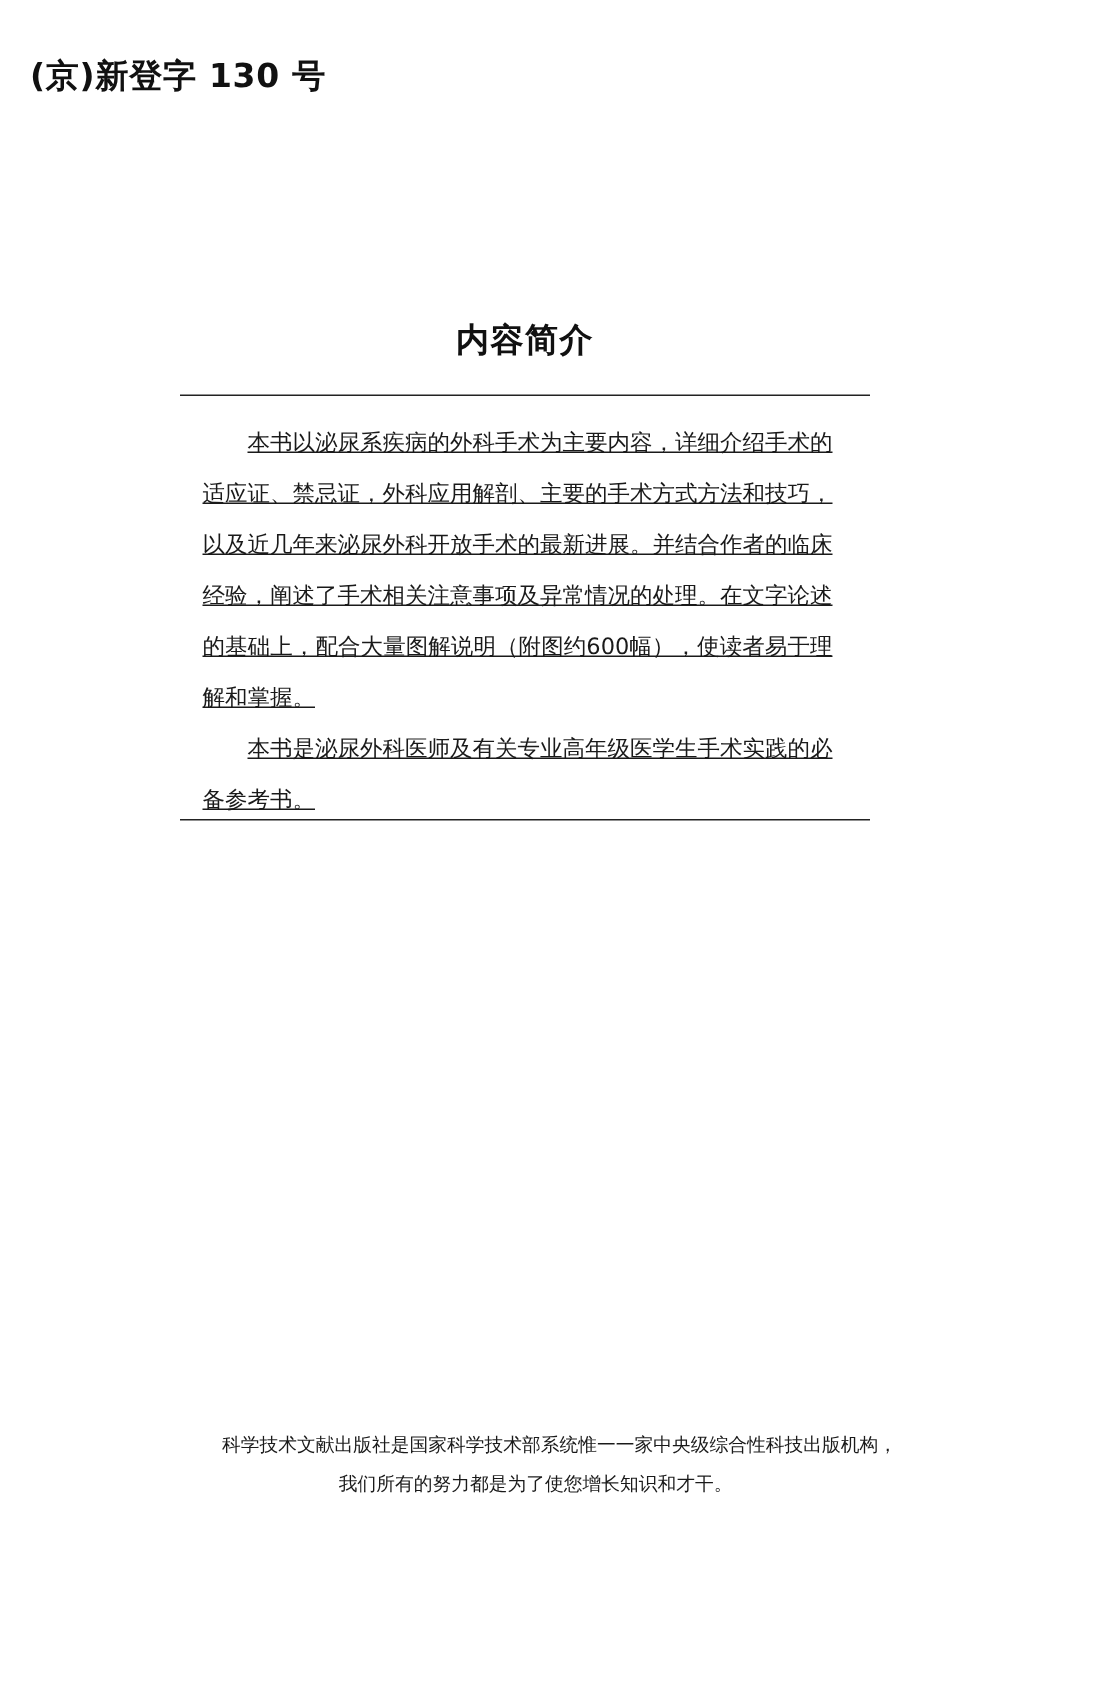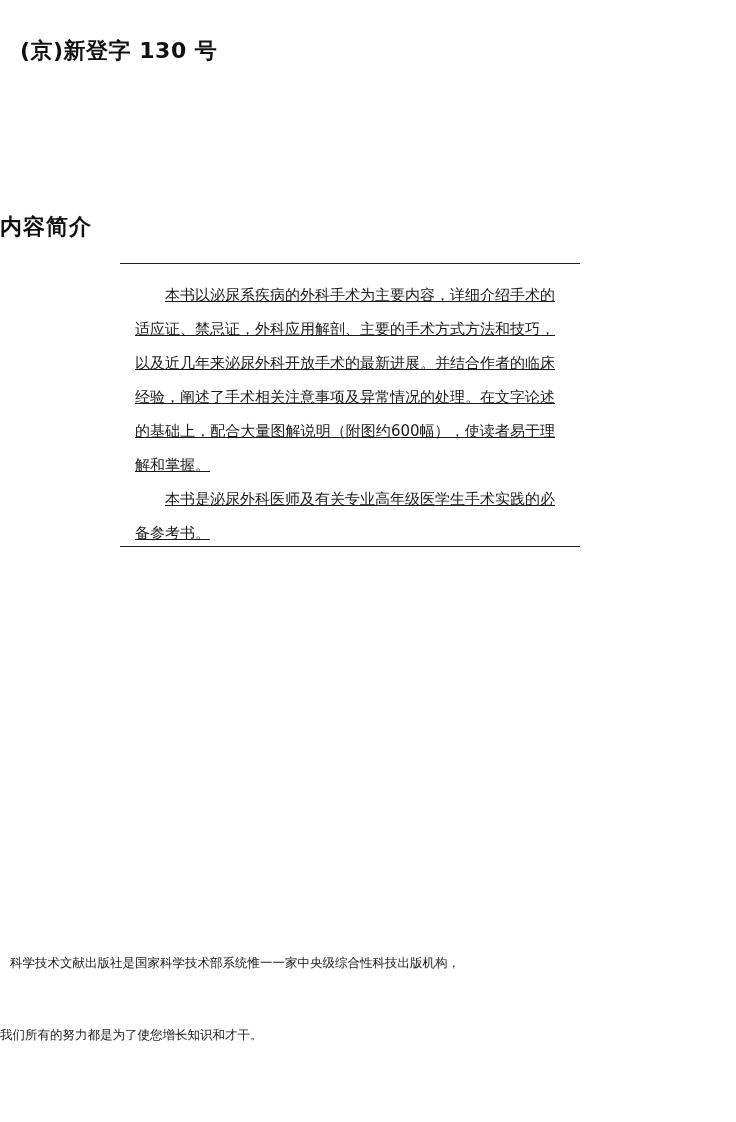--- a/index.html
+++ b/index.html
@@ -8,43 +8,43 @@
     position: relative; overflow: hidden;
     font-family: "DejaVu Serif", "Liberation Serif", serif;
   }
   .reg-number {
     position: absolute; left: 20px; top: 36px;
     font-size: 22px; font-weight: bold; letter-spacing: 0.5px;
     font-family: "DejaVu Sans", sans-serif;
   }
   .section-title {
     position: absolute; left: 0; width: 700px; top: 212px;
-    text-align: left; font-size: 22px; font-weight: bold; letter-spacing: 1px;
+    text-align: center; font-size: 22px; font-weight: bold; letter-spacing: 1px;
     font-family: "DejaVu Serif", serif;
   }
   .rule {
     position: absolute; left: 120px; width: 460px; height: 0;
     border-top: 1.5px solid #222;
   }
   .rule.top { top: 263px; }
   .rule.bottom { top: 546px; }
   .summary {
     position: absolute; left: 135px; width: 420px; top: 278px;
     font-size: 15px; line-height: 34px;
     font-family: "DejaVu Sans", sans-serif; color: #1a1a1a;
     text-align: justify;
   }
   .summary p { margin: 0; text-indent: 2em; text-decoration: underline; }
   .footer {
     position: absolute; left: 0; width: 736px; top: 950px;
-    font-size: 12.5px; line-height: 26px;
+    text-align: center; font-size: 12.5px; line-height: 26px;
     font-family: "DejaVu Sans", sans-serif; color: #1a1a1a;
   }
   .footer .line1 { padding-left: 10px; }
-  .footer .line2 { padding-right: 22px; margin-top: 46px; }
+  .footer .line2 { padding-right: 22px; }
 </style>
 </head>
 <body>
 
 <div class="reg-number">(京)新登字 130 号</div>
 
 <div class="section-title">内容简介</div>
 
 <div class="rule top"></div>
 

